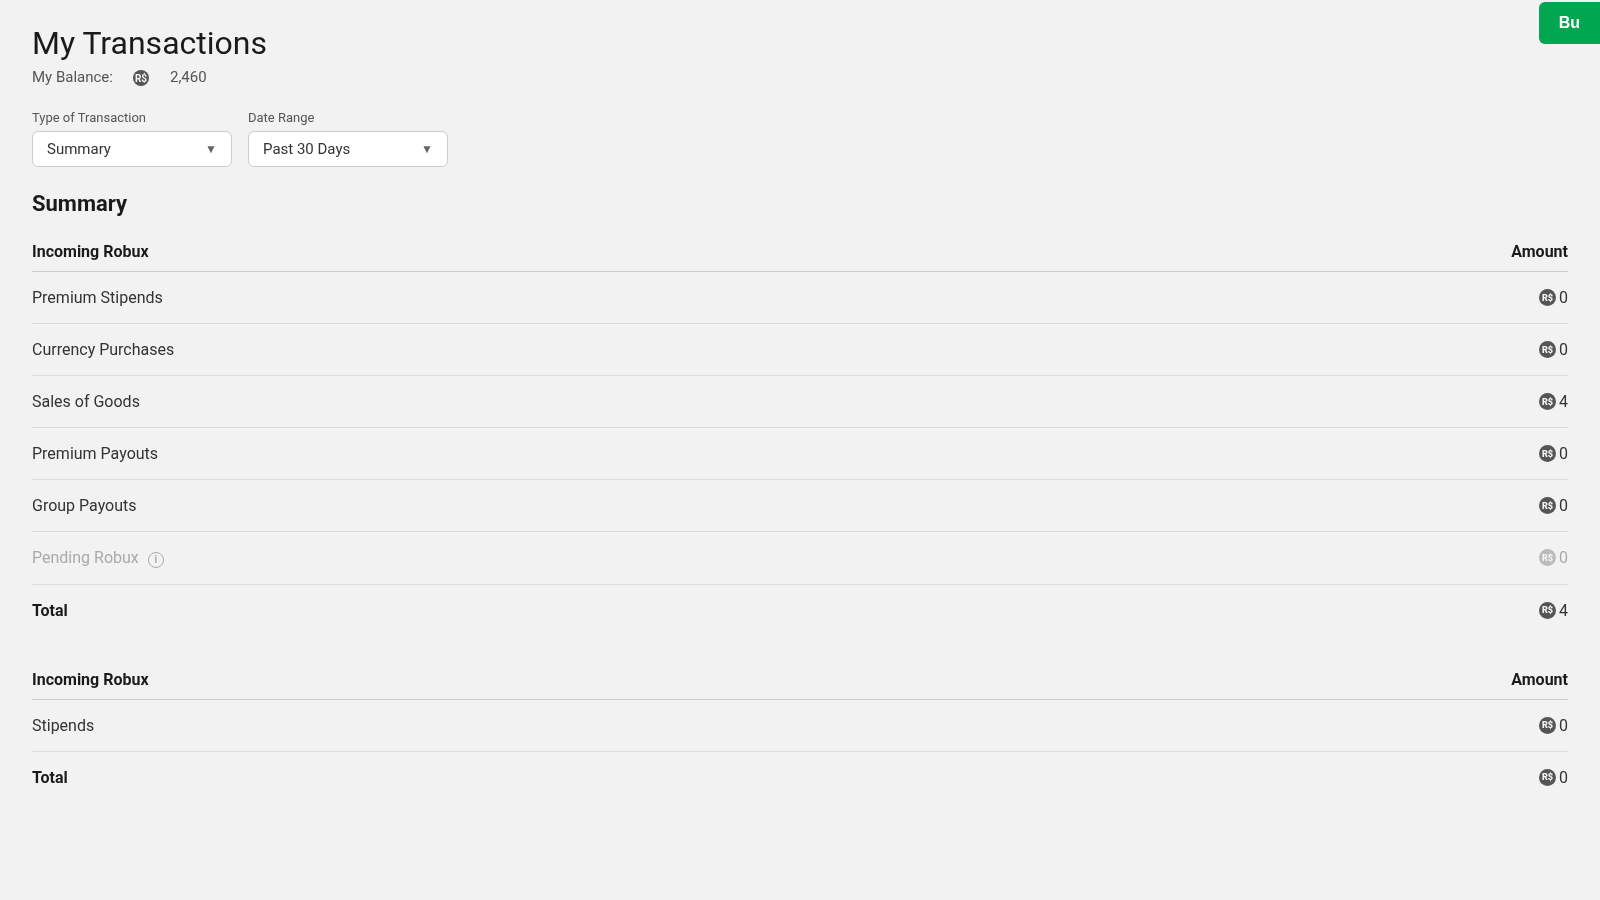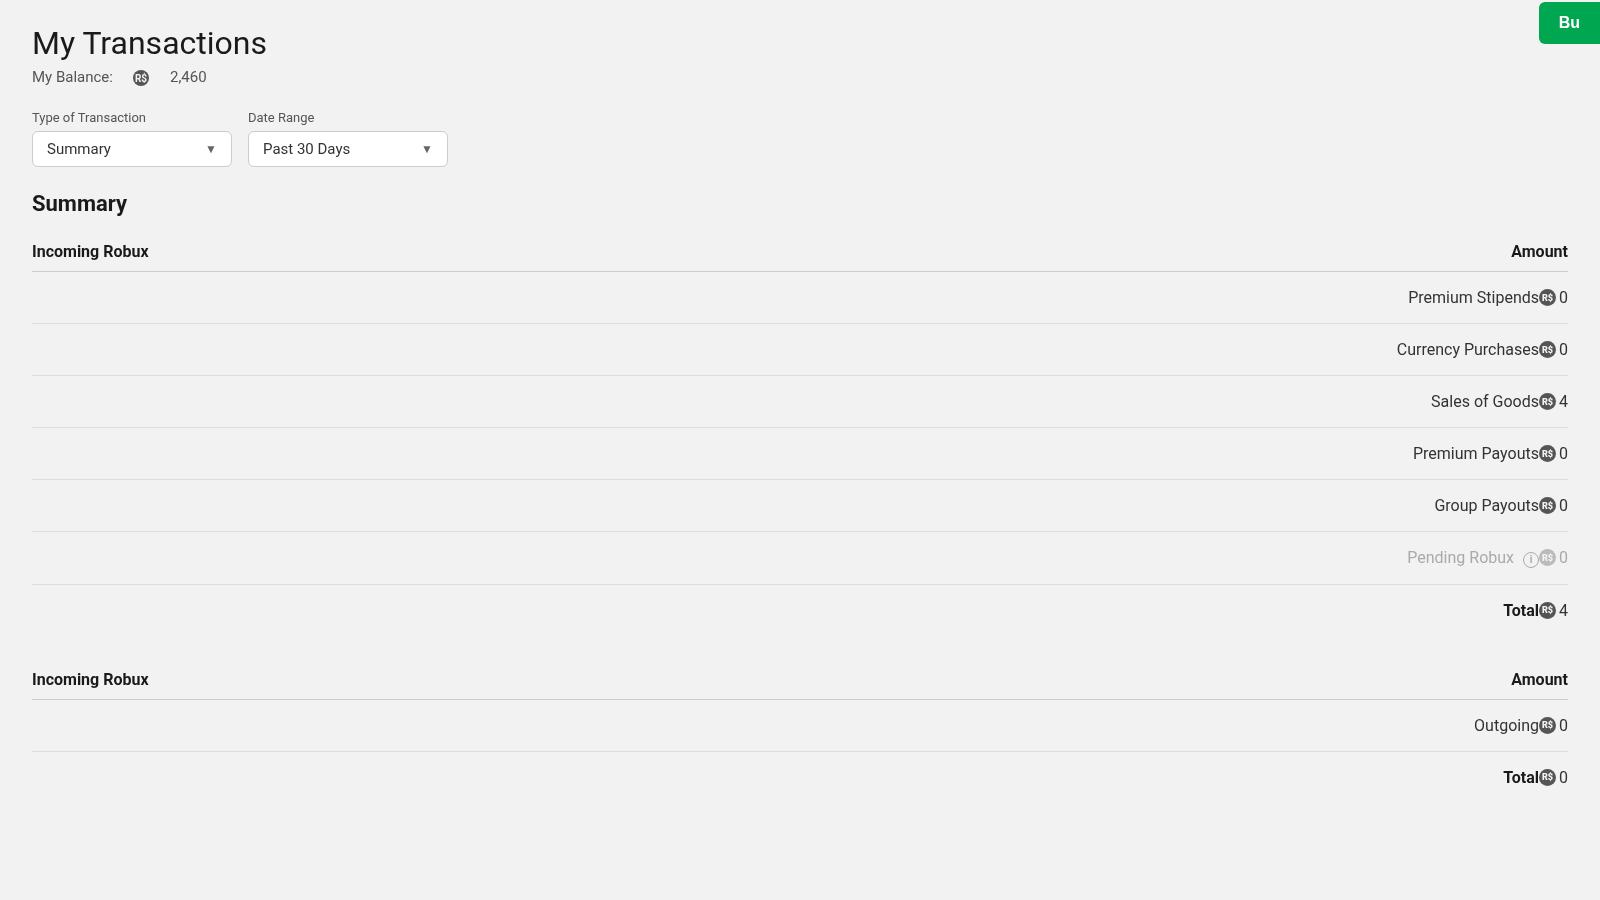--- a/index.html
+++ b/index.html
@@ -124,21 +124,21 @@
     }
 
     .table-header-label {
       font-size: 16px;
       font-weight: 700;
       color: #1a1a1a;
     }
 
     .table-row {
       display: flex;
-      justify-content: flex-end;
+      justify-content: space-between;
       align-items: center;
       padding: 16px 0;
       border-bottom: 1px solid #ddd;
     }
 
     .table-row-total {
       border-bottom: none;
       padding-bottom: 8px;
     }
 
@@ -318,21 +318,21 @@
       </div>
     </div>
 
     <div class="outgoing-section">
       <div class="table-header">
         <span class="table-header-label">Incoming Robux</span>
         <span class="table-header-label">Amount</span>
       </div>
 
       <div class="table-row">
-        <span class="row-label">Outgoing</span>
+        <span class="row-label">Stipends</span>
         <div class="row-amount">
           <span class="robux-small">R$</span>
           <span>0</span>
         </div>
       </div>
 
       <div class="table-row table-row-total">
         <span class="row-label row-label-bold">Total</span>
         <div class="row-amount">
           <span class="robux-small">R$</span>

